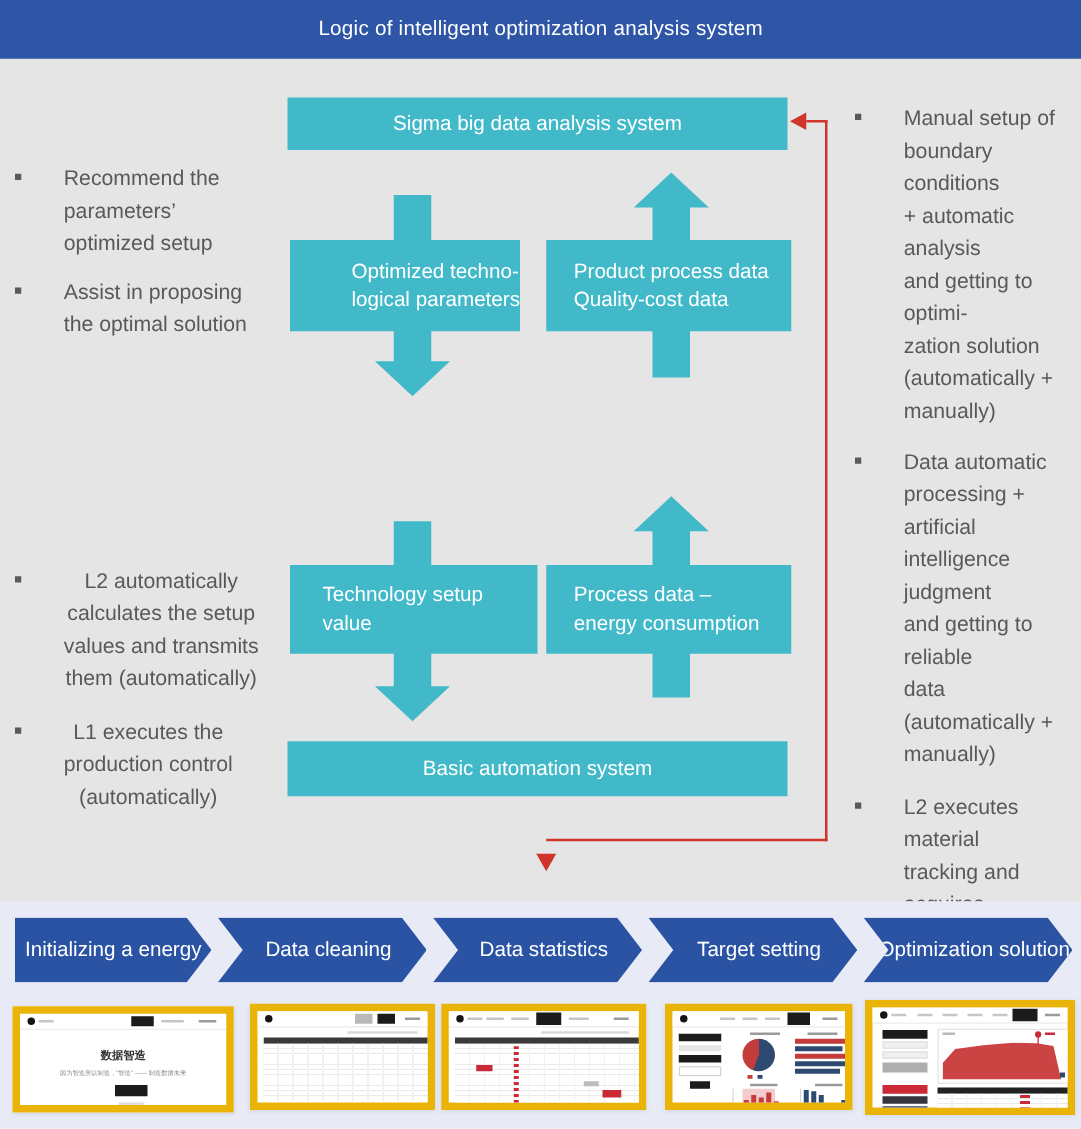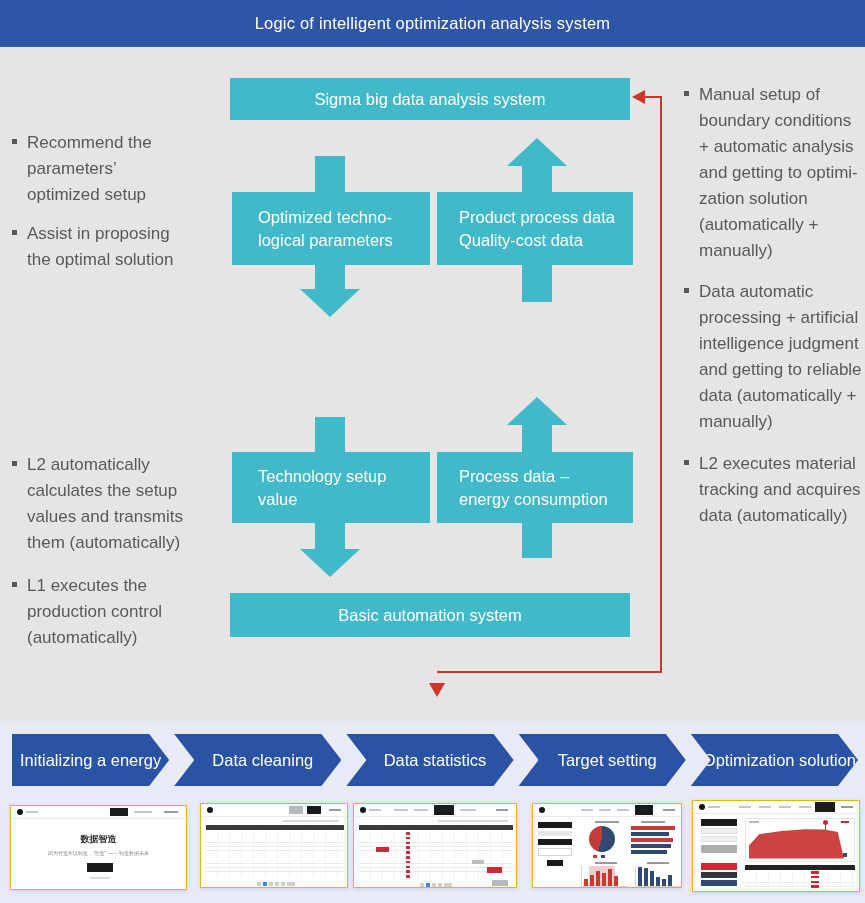--- a/index.html
+++ b/index.html
@@ -29,34 +29,34 @@
 
   
   .rline{position:absolute;background:#cf352a;}
   .rhead-left{position:absolute;width:0;height:0;border-top:7px solid transparent;
               border-bottom:7px solid transparent;border-right:13px solid #cf352a;}
   .rhead-down{position:absolute;width:0;height:0;border-left:8px solid transparent;
               border-right:8px solid transparent;border-top:14px solid #cf352a;}
 
   
   .notes{position:absolute;color:#58595b;}
-  .note{display:flex;margin-bottom:13px;}
+  .note{display:flex;margin-bottom:13px;gap:24px;}
   .note .bullet{flex:0 0 auto;width:5px;height:5px;background:#58595b;margin:9px 10px 0 0;}
   .note .lines{font-size:17px;line-height:26px;}
 
   
   .strip{position:absolute;left:0;top:721px;width:865px;height:182px;background:#e8ebf6;}
   .chevrons{position:absolute;left:12px;top:734px;width:846px;height:52px;display:flex;gap:5px;}
   .chev{flex:1;background:#2b53a4;color:#fff;display:flex;align-items:center;justify-content:center;
         font-size:16.5px;clip-path:polygon(0 0,calc(100% - 20px) 0,100% 50%,calc(100% - 20px) 100%,0 100%,20px 50%);
         padding-left:10px;box-sizing:border-box;}
   .chev.first{clip-path:polygon(0 0,calc(100% - 20px) 0,100% 50%,calc(100% - 20px) 100%,0 100%);padding-left:0;}
 
   
-  .thumb{position:absolute;background:#fff;border:1px solid #eab308;
+  .thumb{position:absolute;background:#fff;border:6px solid #eab308;
          box-shadow:0 1px 4px rgba(60,70,110,.16);box-sizing:border-box;overflow:hidden;}
   .tnav{position:absolute;left:0;top:0;right:0;height:12px;border-bottom:1px solid #ececec;background:#fff;}
   .tdot{position:absolute;left:6px;top:3px;width:6px;height:6px;border-radius:50%;background:#151515;}
   .tbar{position:absolute;background:#c6c6c6;height:2px;}
   .tbtn{position:absolute;background:#1b1b1b;}
   .tbtn.gray{background:#b9b9b9;}
   .ttitle{position:absolute;left:0;right:0;text-align:center;color:#2f2f2f;
           font-weight:bold;font-size:9px;}
   .tsub{position:absolute;left:0;right:0;text-align:center;color:#8a8a8a;font-size:5px;}
   .ttable{position:absolute;
@@ -105,21 +105,21 @@
   <div class="head-up" style="left:507px;top:397px;"></div>
   <div class="shaft" style="left:522px;top:424px;height:134px;"></div>
 
   <div class="box main" style="left:230px;top:78px;width:400px;height:42px;">
     <span>Sigma big data analysis system</span>
   </div>
   <div class="box main" style="left:230px;top:593px;width:400px;height:44px;">
     <span>Basic automation system</span>
   </div>
 
-  <div class="box sub" style="left:232px;top:192px;width:198px;height:73px;">
+  <div class="box sub" style="left:232px;top:192px;width:184px;height:73px;align-items:flex-end;">
     <span class="lines">Optimized techno-
 logical parameters</span>
   </div>
   <div class="box sub" style="left:437px;top:192px;width:196px;height:73px;padding-left:22px;">
     <span class="lines">Product process data
 Quality-cost data</span>
   </div>
   <div class="box sub" style="left:232px;top:452px;width:198px;height:71px;">
     <span class="lines">Technology setup
 value</span>
@@ -141,21 +141,21 @@
         <span class="lines">Recommend the
 parameters’
 optimized setup</span>
       </div>
     <div class="note">
         <span class="bullet"></span>
         <span class="lines">Assist in proposing
 the optimal solution</span>
       </div>
   </div>
-  <div class="notes" style="left:12px;top:452px;width:205px;">
+  <div class="notes" style="left:12px;top:452px;width:205px;text-align:center;">
     <div class="note" style="margin-bottom:17px;">
         <span class="bullet"></span>
         <span class="lines">L2 automatically
 calculates the setup
 values and transmits
 them (automatically)</span>
       </div>
     <div class="note">
         <span class="bullet"></span>
         <span class="lines">L1 executes the

